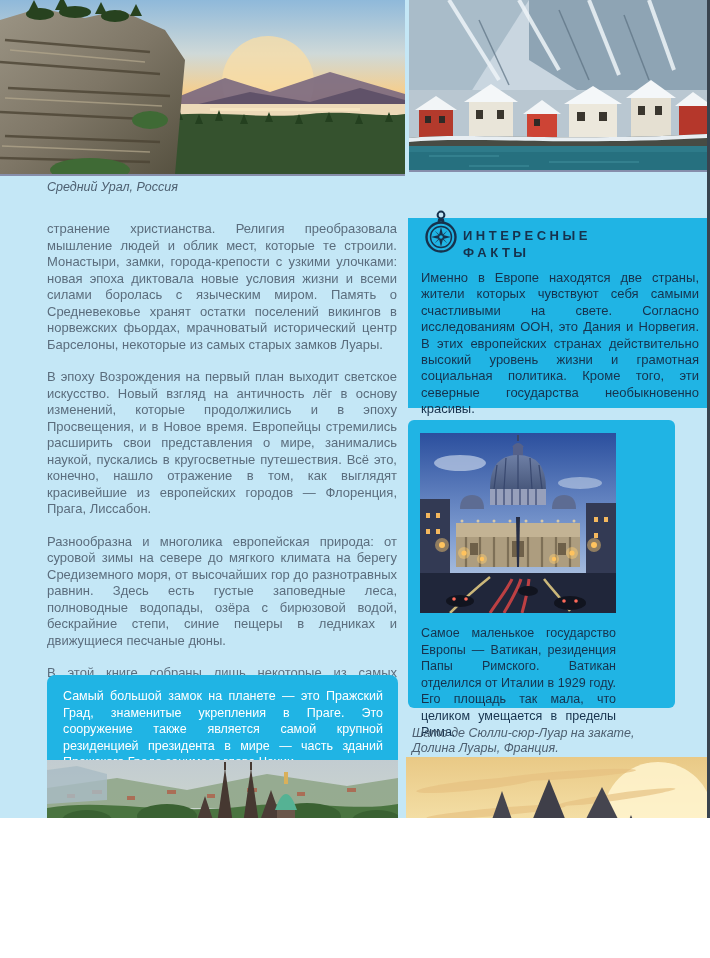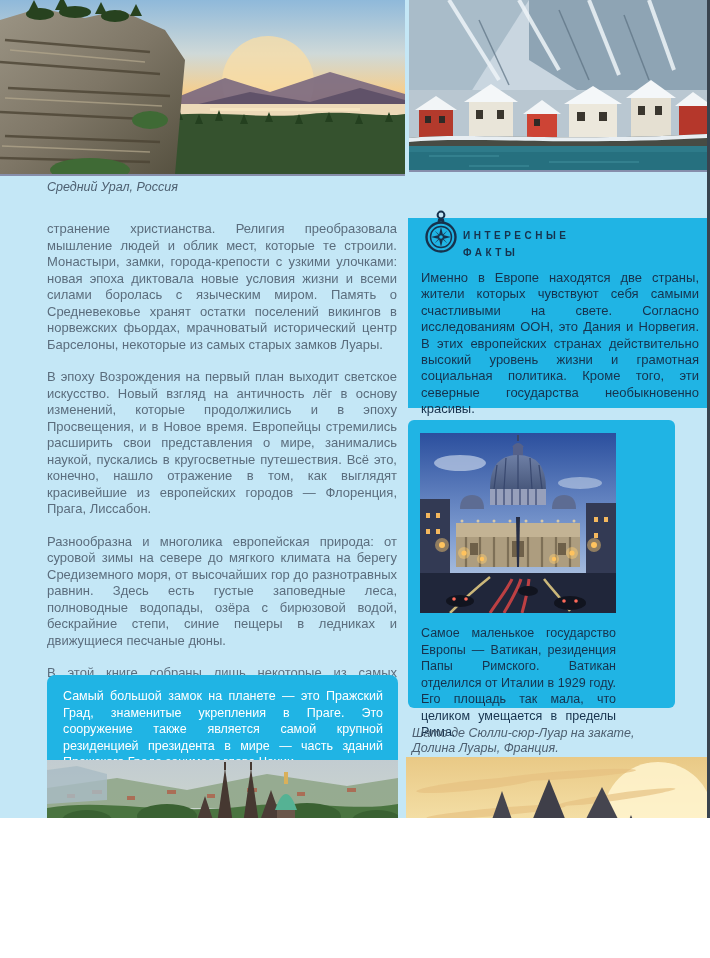--- a/index.html
+++ b/index.html
@@ -18,21 +18,21 @@
     position:absolute; left:47px; top:211px; width:350px;
     font-size:13px; line-height:16.5px; color:#5b6d7d; text-align:justify;margin-top:10px;
   }
   .body-col p{margin:0 0 16px 0;}
   .facts-box{
     position:absolute; left:408px; top:218px; width:300px; height:190px;
     background:#20b4e4;
   }
   .facts-title{
     position:absolute; left:55px; top:9px;
-    font-size:10px; font-weight:bold; letter-spacing:3.5px;
+    font-size:13px; font-weight:bold; letter-spacing:3.5px;
     color:#16324d; line-height:17px;
   }
   .facts-text{
     position:absolute; left:13px; top:52px; width:278px;
     font-size:13px; line-height:16.4px; color:#16324d; text-align:justify;
   }
   .compass{position:absolute; left:10px; top:-10px; width:46px; height:52px;}
   .vatican-card{
     position:absolute; left:408px; top:420px; width:221px; height:288px;
     background:#20b4e4; border-radius:6px;padding-left:46px;

